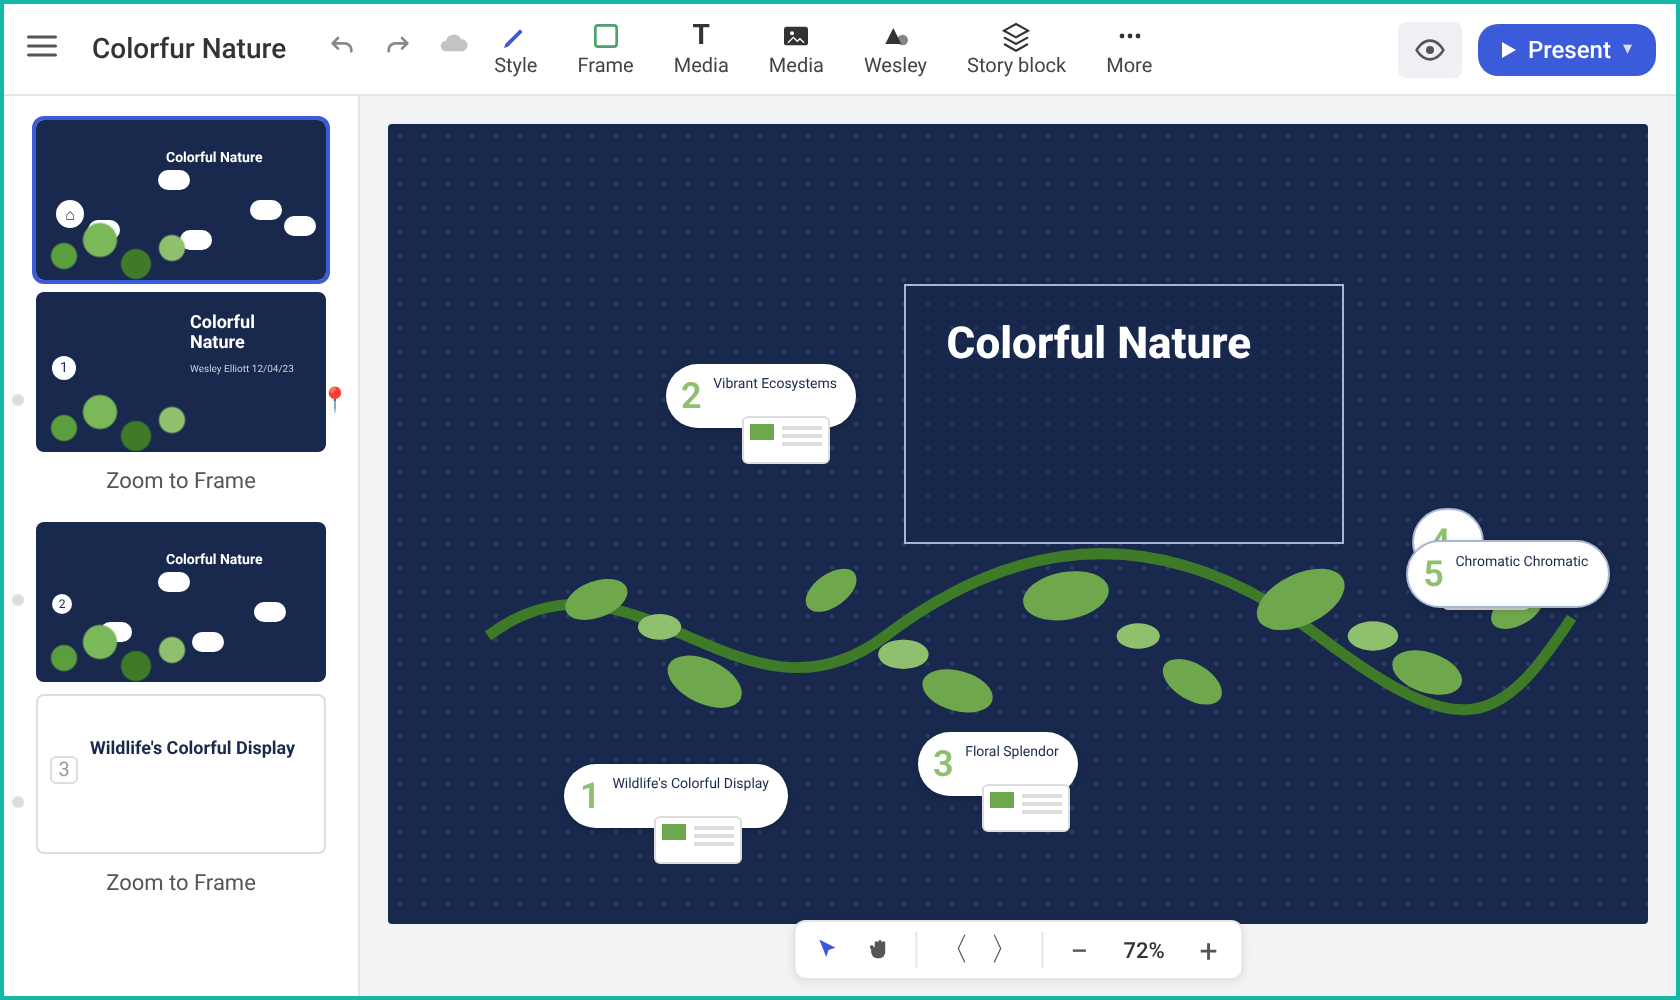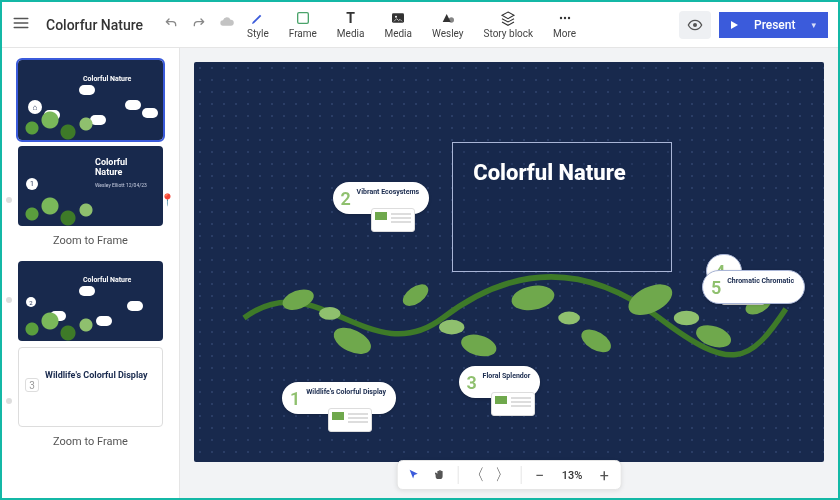--- a/index.html
+++ b/index.html
@@ -11,21 +11,21 @@
 .hamburger { width: 20px; color: #555; cursor: pointer; }
 .title { font-size: 14px; font-weight: 500; color: #333; padding: 0 6px; }
 .history { display:flex; gap:10px; margin-left:6px; color:#888;}
 .history .ico{width:18px;}
 .tool-group { display:flex; gap:16px; margin:0 auto; }
 .tool-item { display:flex; flex-direction:column; align-items:center; gap:2px; font-size:10px; color:#444; cursor:pointer; padding:0 2px;}
 .tool-item .ti-icon{ height:16px; display:flex; align-items:center; justify-content:center; color:#333; }
 .tool-item .ti-icon.blue{ color:#3b5bdb; }
 .spacer{flex:1;}
 .preview-btn{ width:32px; height:28px; border-radius:4px; background:#eef0f3; display:flex;align-items:center;justify-content:center; color:#555; cursor:pointer;}
-.present-btn{ background:#3b5bdb; color:#fff; border-radius:0; padding:6px 12px; font-size:12px; font-weight:500; display:flex; align-items:center; gap:16px; cursor:pointer;}
+.present-btn{ background:#3b5bdb; color:#fff; border-radius:10px; padding:6px 12px; font-size:12px; font-weight:500; display:flex; align-items:center; gap:6px; cursor:pointer;}
 .present-btn .tri{width:0;height:0;border-left:7px solid #fff;border-top:4px solid transparent;border-bottom:4px solid transparent;}
 .present-btn .dd{font-size:9px; opacity:.8;}
 
 
 .main{ flex:1; display:flex; min-height:0; }
 
 
 .sidebar{ width:178px; border-right:1px solid #e5e5e5; overflow-y:auto; background:#fff; padding:8px 0;}
 .sidebar::-webkit-scrollbar{width:6px;}
 .sidebar::-webkit-scrollbar-thumb{background:#ccc;border-radius:3px;}
@@ -56,21 +56,21 @@
 
 .vine{position:absolute; left:8%; right:6%; top:48%; height:32%; }
 .vine svg{width:100%; height:100%; overflow:visible;}
 
 .title-frame{ position:absolute; left:41%; top:20%; width:220px; height:130px; border:1.5px solid #a9b5d6; background:rgba(24,41,77,.3); padding:18px 20px;}
 .title-frame .tf-title{ font-size:22px; font-weight:800; color:#fff; line-height:1.1;}
 .title-frame .tf-auth{ font-size:9px; color:#c9d3ee; margin-top:12px;}
 
 .topic{ position:absolute; background:#fff; border-radius:28px; padding:6px 10px 6px 6px; box-shadow:0 1px 3px rgba(0,0,0,.2); display:flex; align-items:flex-start; gap:4px;}
 .topic .tn{ font-size:18px; font-weight:600; color:#8fc06e; line-height:1; width:14px; text-align:center; margin-top:2px;}
-.topic .tt{ font-size:7px; font-weight:700; color:#192a4e; line-height:1.15;}
+.topic .tt{ font-size:7px; font-weight:400; color:#192a4e; line-height:1.15;}
 .topic .ts{ font-size:5px; color:#888;}
 .topic.t1{ left:14%; bottom:12%; }
 .topic.t2{ left:22%; top:30%; }
 .topic.t3{ left:42%; bottom:16%; }
 .topic.t4{ right:13%; top:48%; }
 .topic.t5{ right:3%; top:52%; }
 .topic .subcard{position:absolute; left:40%; top:80%; width:44px; height:24px; background:#fff; border:1px solid #ddd; border-radius:3px;}
 .topic .subcard::before{content:"";position:absolute;left:3px;top:3px;width:12px;height:8px;background:#6fa84c;}
 .topic .subcard::after{content:"";position:absolute;right:3px;top:4px;width:20px;height:2px;background:#ddd;box-shadow:0 4px 0 #ddd, 0 8px 0 #ddd;}
 .topic.t4, .topic.t5{ border:1px solid #a9b5d6; }
@@ -329,18 +329,18 @@
         <span class="nico">
             <svg viewBox="0 0 24 24" width="14" height="14">
               <path d="M8 12V6a1.5 1.5 0 013 0v5V5a1.5 1.5 0 013 0v6V6a1.5 1.5 0 013 0v8a5 5 0 01-5 5h-2a5 5 0 01-5-5v-2l-1-2a1.5 1.5 0 012-2l2 2z" fill="currentColor"></path>
             </svg>
           </span>
         <div class="sep"></div>
         <span class="nico">〈</span>
         <span class="nico">〉</span>
         <div class="sep"></div>
         <span class="nico">−</span>
-        <span class="zoom">13%</span>
+        <span class="zoom">72%</span>
         <span class="nico">+</span>
       </div>
     </div>
   </div>
 </div>
 
 </body></html>

